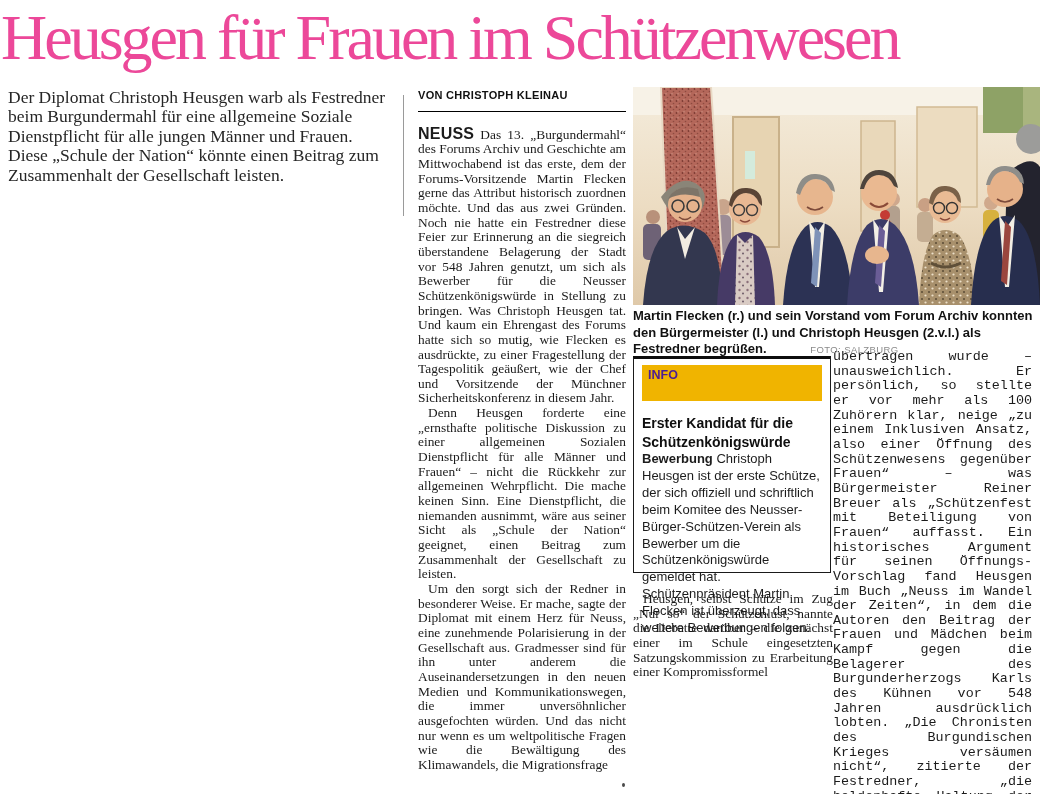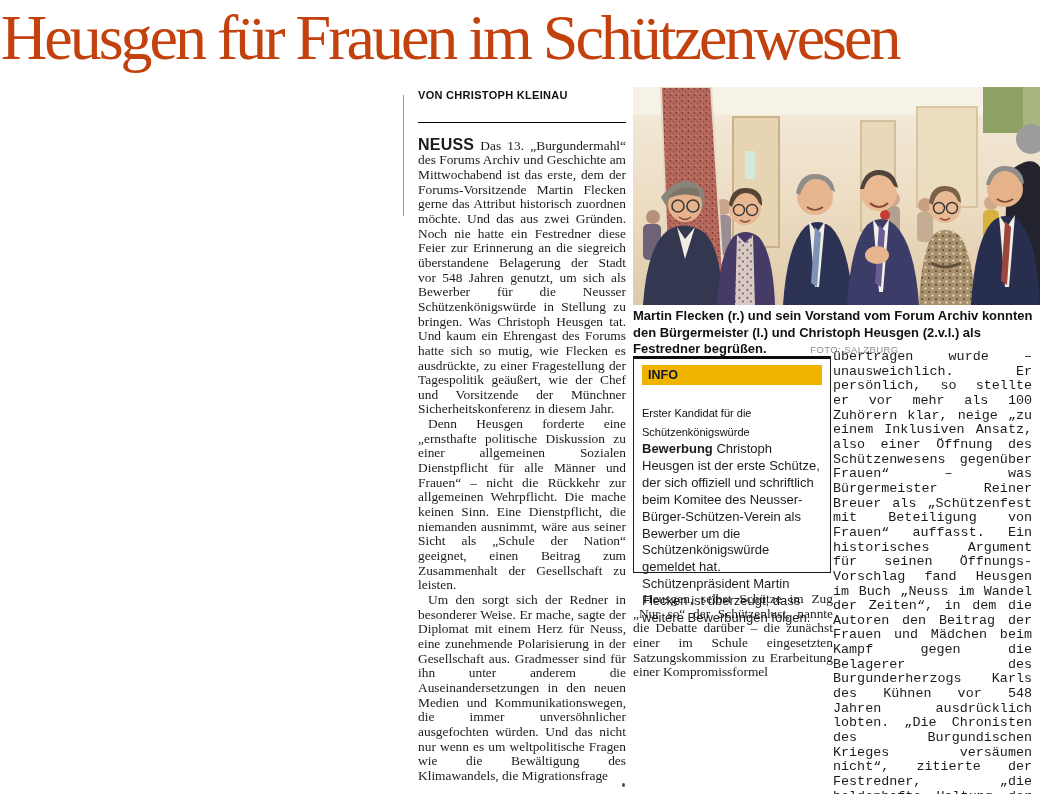--- a/index.html
+++ b/index.html
@@ -12,21 +12,21 @@
     color: #1c1c1c;
     overflow: hidden;
   }
   
   .headline {
     position: absolute; left: 1px; top: 4px; width: 1020px;
     font-family: "Liberation Serif", serif;
     font-size: 64px; line-height: 68px;
     letter-spacing: -3px;
     font-weight: 500;
-    color: #c2410c;
+    color: #ec4899;
     white-space: nowrap;
   }
   
   .lede {
     position: absolute; left: 8px; top: 88px; width: 388px;
     font-size: 17.5px; line-height: 19.4px;
     color: #262626;
     text-align: left;
   }
   .vrule {
@@ -37,21 +37,21 @@
   .col { position: absolute; font-size: 13.4px; line-height: 14.65px; text-align: justify; color:#1b1b1b; }
   .col p { margin: 0; }
   .col p.indent { text-indent: 10px; }
   .col2 { left: 418px; top: 88px;  width: 208px; }
   .col3 { left: 633px; top: 592px; width: 200px; }
   .col4 { left: 833px; top: 350px; width: 199px; font-family: Liberation Mono, monospace; }
   .byline {
     font-family: "Liberation Sans", sans-serif;
     font-size: 11px; font-weight: bold; letter-spacing: .3px;
     color: #111;
-    padding-bottom: 19px; border-bottom: 1.6px solid #000;
+    padding-bottom: 8px; border-bottom: 1.6px solid #000;
     margin-bottom: 15px;
     text-align: left;
   }
   .kicker-city {
     font-family: "Liberation Sans", sans-serif;
     font-size: 16px; font-weight: bold; letter-spacing: .2px;
   }
   
   .photo {
     position: absolute; left: 633px; top: 87px;
@@ -73,46 +73,47 @@
   .infobox {
     position: absolute; left: 633px; top: 356px;
     width: 198px; height: 217px;
     border: 1.2px solid #1a1a1a;
     border-top: 3px solid #0d0d0d;
     background: #fff;
     padding: 6px 8px 8px 8px;
     font-family: "Liberation Sans", sans-serif;
   }
   .infobox .band {
-    height: 20px; line-height: 20px;
+    height: 36px; line-height: 20px;
     padding: 0 6px;
-    font-size: 12.5px; font-weight: bold; color: #0f172a;
+    font-size: 12.5px; font-weight: bold; color: #4c1d95;
   }
   .infobox .ititle {
-    margin-top: 19px;
-    font-size: 11px; line-height: 18.5px; font-weight: normal; color: #0f0f0f;
+    margin-top: 13px;
+    font-size: 14px; line-height: 18.5px; font-weight: bold; color: #0f0f0f;
   }
   .infobox .ibody {
     font-size: 13px; line-height: 16.9px; color: #1c1c1c;
     text-align: left;
   }
   .infobox .ibody b { font-weight: bold; }
   
   .dot {
     position: absolute; left: 622px; top: 783px;
     width: 3px; height: 4px; background: #4a4a4a; border-radius: 50%;
   }
 </style>
 </head>
 <body>
 
 <div id="page">
 
   <h1 class="headline">Heusgen für Frauen im Schützenwesen</h1>
 
+  <div class="lede">Der Diplomat Christoph Heusgen warb als Festredner beim Burgundermahl für eine allgemeine Soziale Dienstpflicht für alle jungen Männer und Frauen. Diese „Schule der Nation“ könnte einen Beitrag zum Zusammenhalt der Gesellschaft leisten.</div>
 
   <div class="vrule"></div>
 
   <div class="col col2">
     <div class="byline">VON CHRISTOPH KLEINAU</div>
     <p><span class="kicker-city">NEUSS</span> <span>Das 13. „Burgundermahl“ des Forums Archiv und Geschichte am Mittwochabend ist das erste, dem der Forums-Vorsitzende Martin Flecken gerne das Attribut historisch zuordnen möchte. Und das aus zwei Gründen. Noch nie hatte ein Festredner diese Feier zur Erinnerung an die siegreich überstandene Belagerung der Stadt vor 548 Jahren genutzt, um sich als Bewerber für die Neusser Schützenkönigswürde in Stellung zu bringen. Was Christoph Heusgen tat. Und kaum ein Ehrengast des Forums hatte sich so mutig, wie Flecken es ausdrückte, zu einer Fragestellung der Tagespolitik geäußert, wie der Chef und Vorsitzende der Münchner Sicherheitskonferenz in diesem Jahr.</span></p>
     <p class="indent">Denn Heusgen forderte eine „ernsthafte politische Diskussion zu einer allgemeinen Sozialen Dienstpflicht für alle Männer und Frauen“ – nicht die Rückkehr zur allgemeinen Wehrpflicht. Die mache keinen Sinn. Eine Dienstpflicht, die niemanden ausnimmt, wäre aus seiner Sicht als „Schule der Nation“ geeignet, einen Beitrag zum Zusammenhalt der Gesellschaft zu leisten.</p>
     <p class="indent">Um den sorgt sich der Redner in besonderer Weise. Er mache, sagte der Diplomat mit einem Herz für Neuss, eine zunehmende Polarisierung in der Gesellschaft aus. Gradmesser sind für ihn unter anderem die Auseinandersetzungen in den neuen Medien und Kommunikationswegen, die immer unversöhnlicher ausgefochten würden. Und das nicht nur wenn es um weltpolitische Fragen wie die Bewältigung des Klimawandels, die Migrationsfrage</p>
   </div>
 

